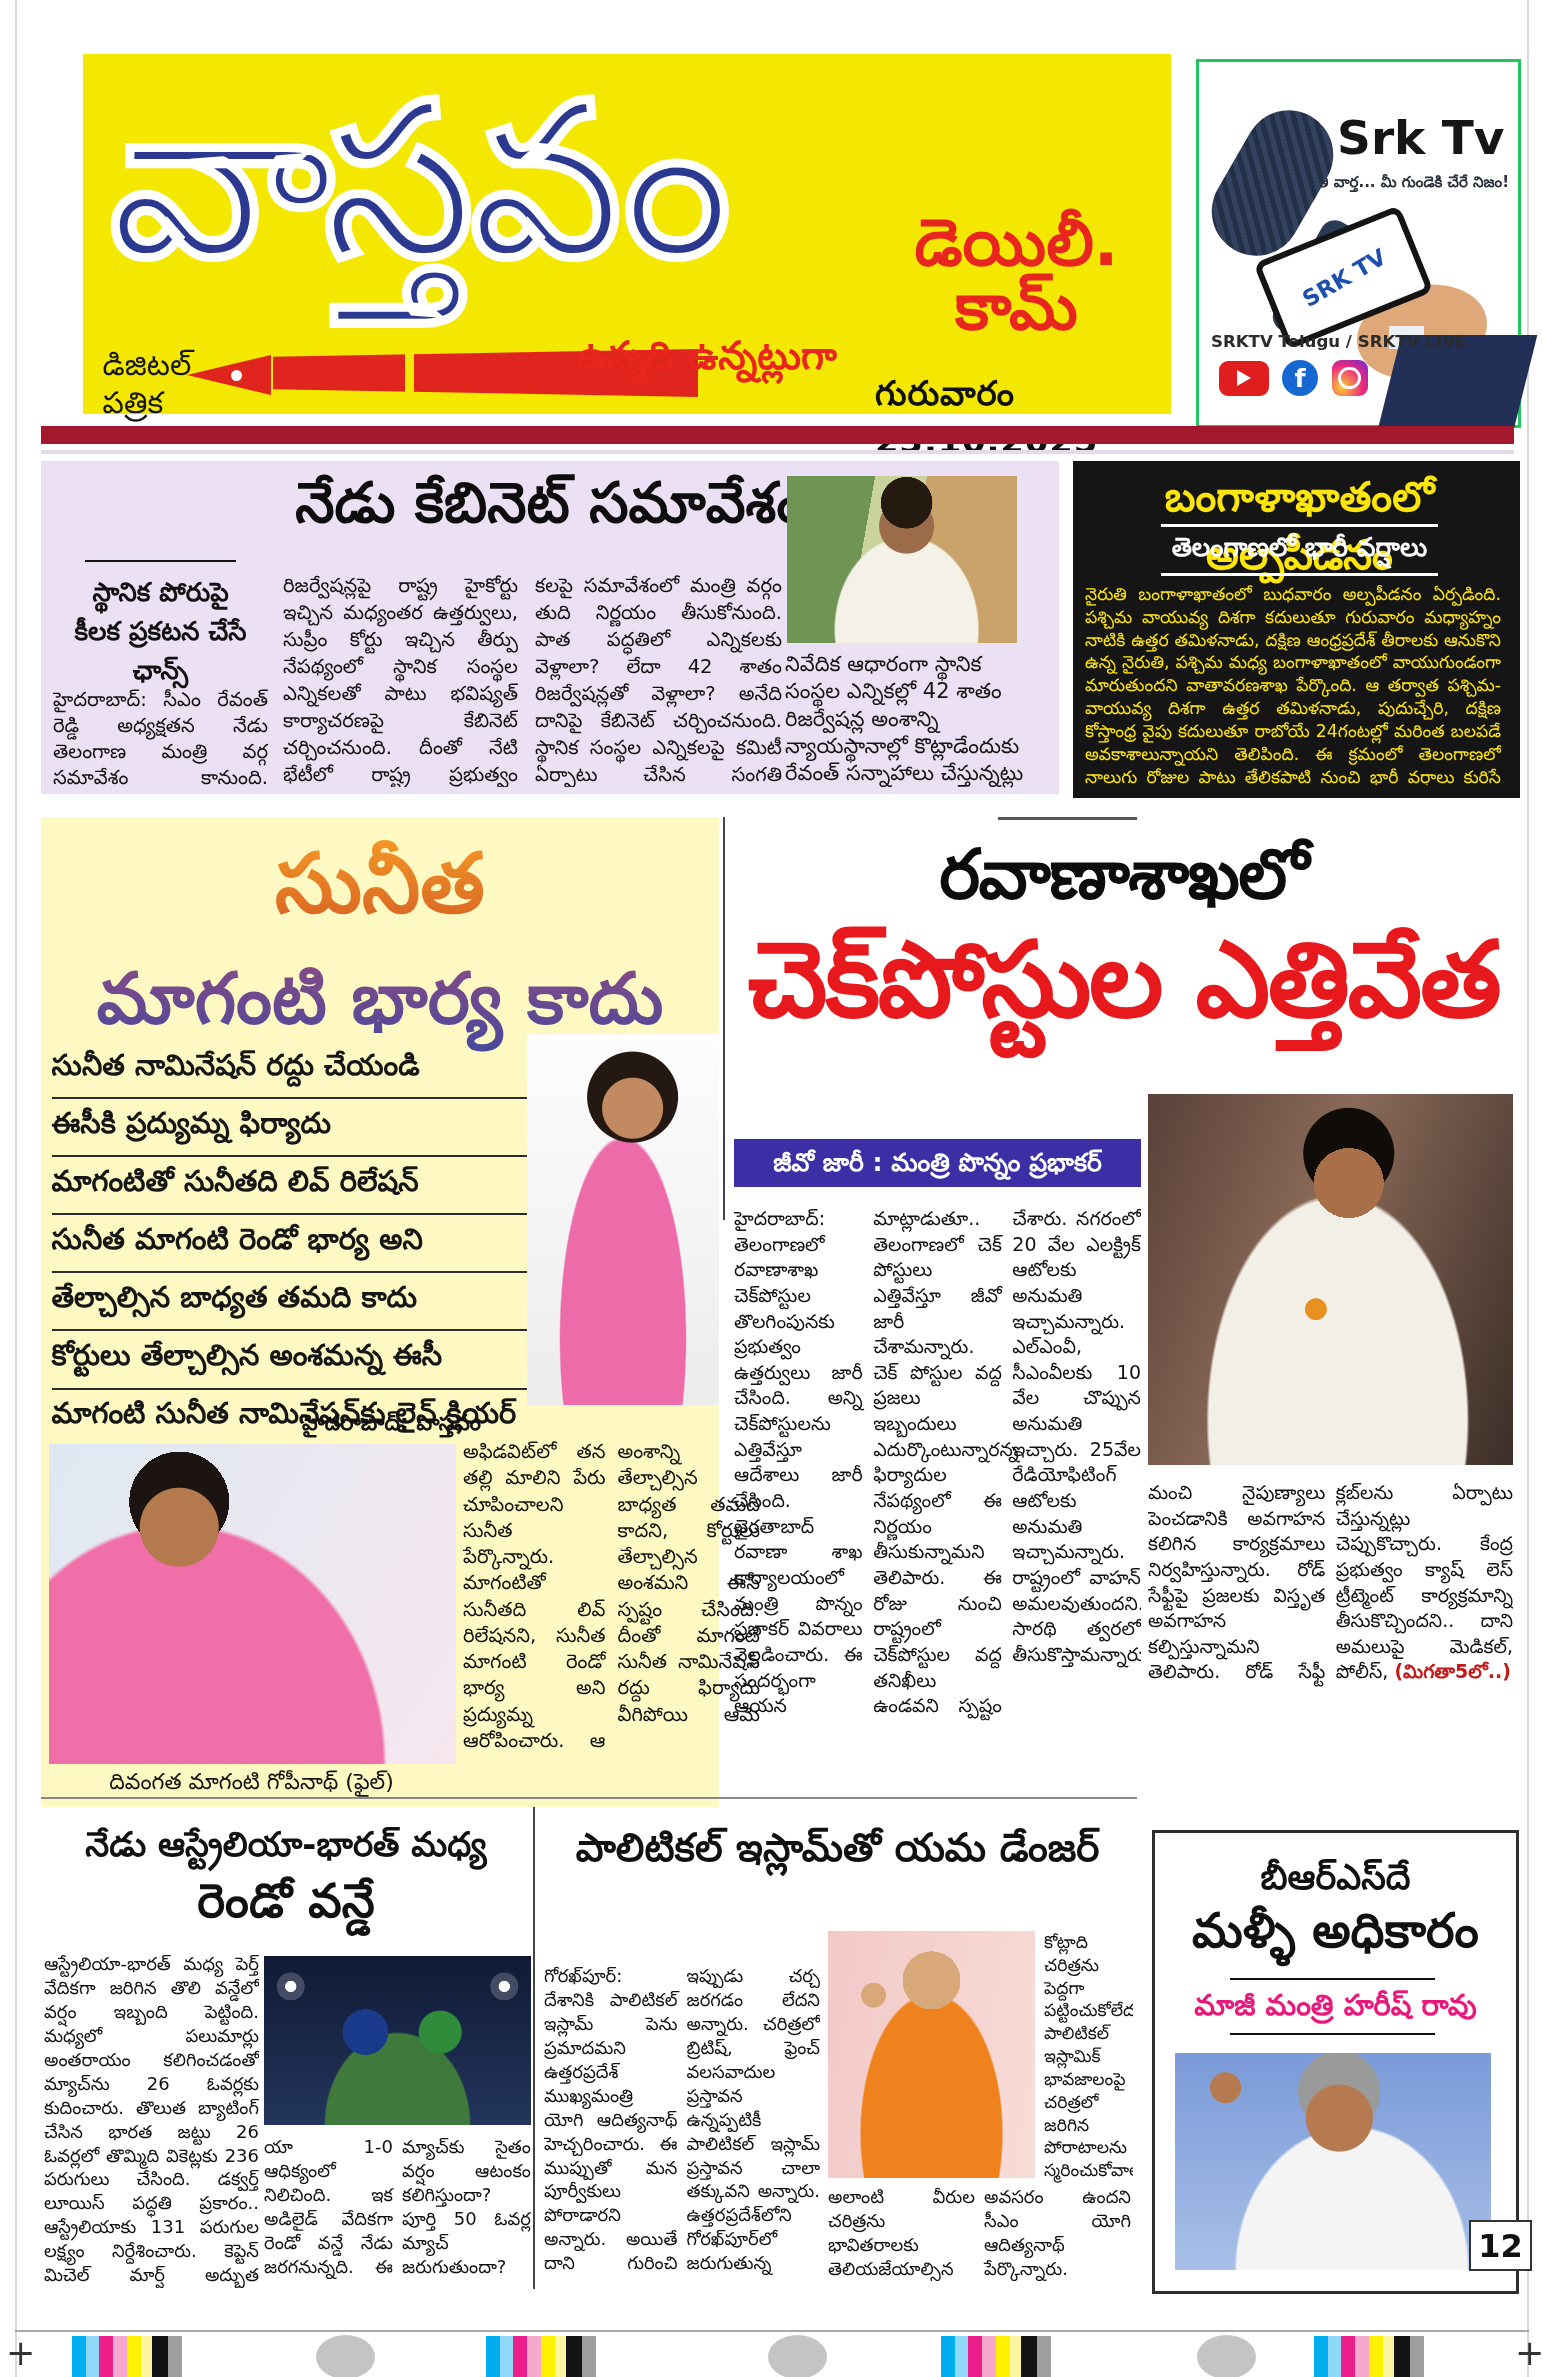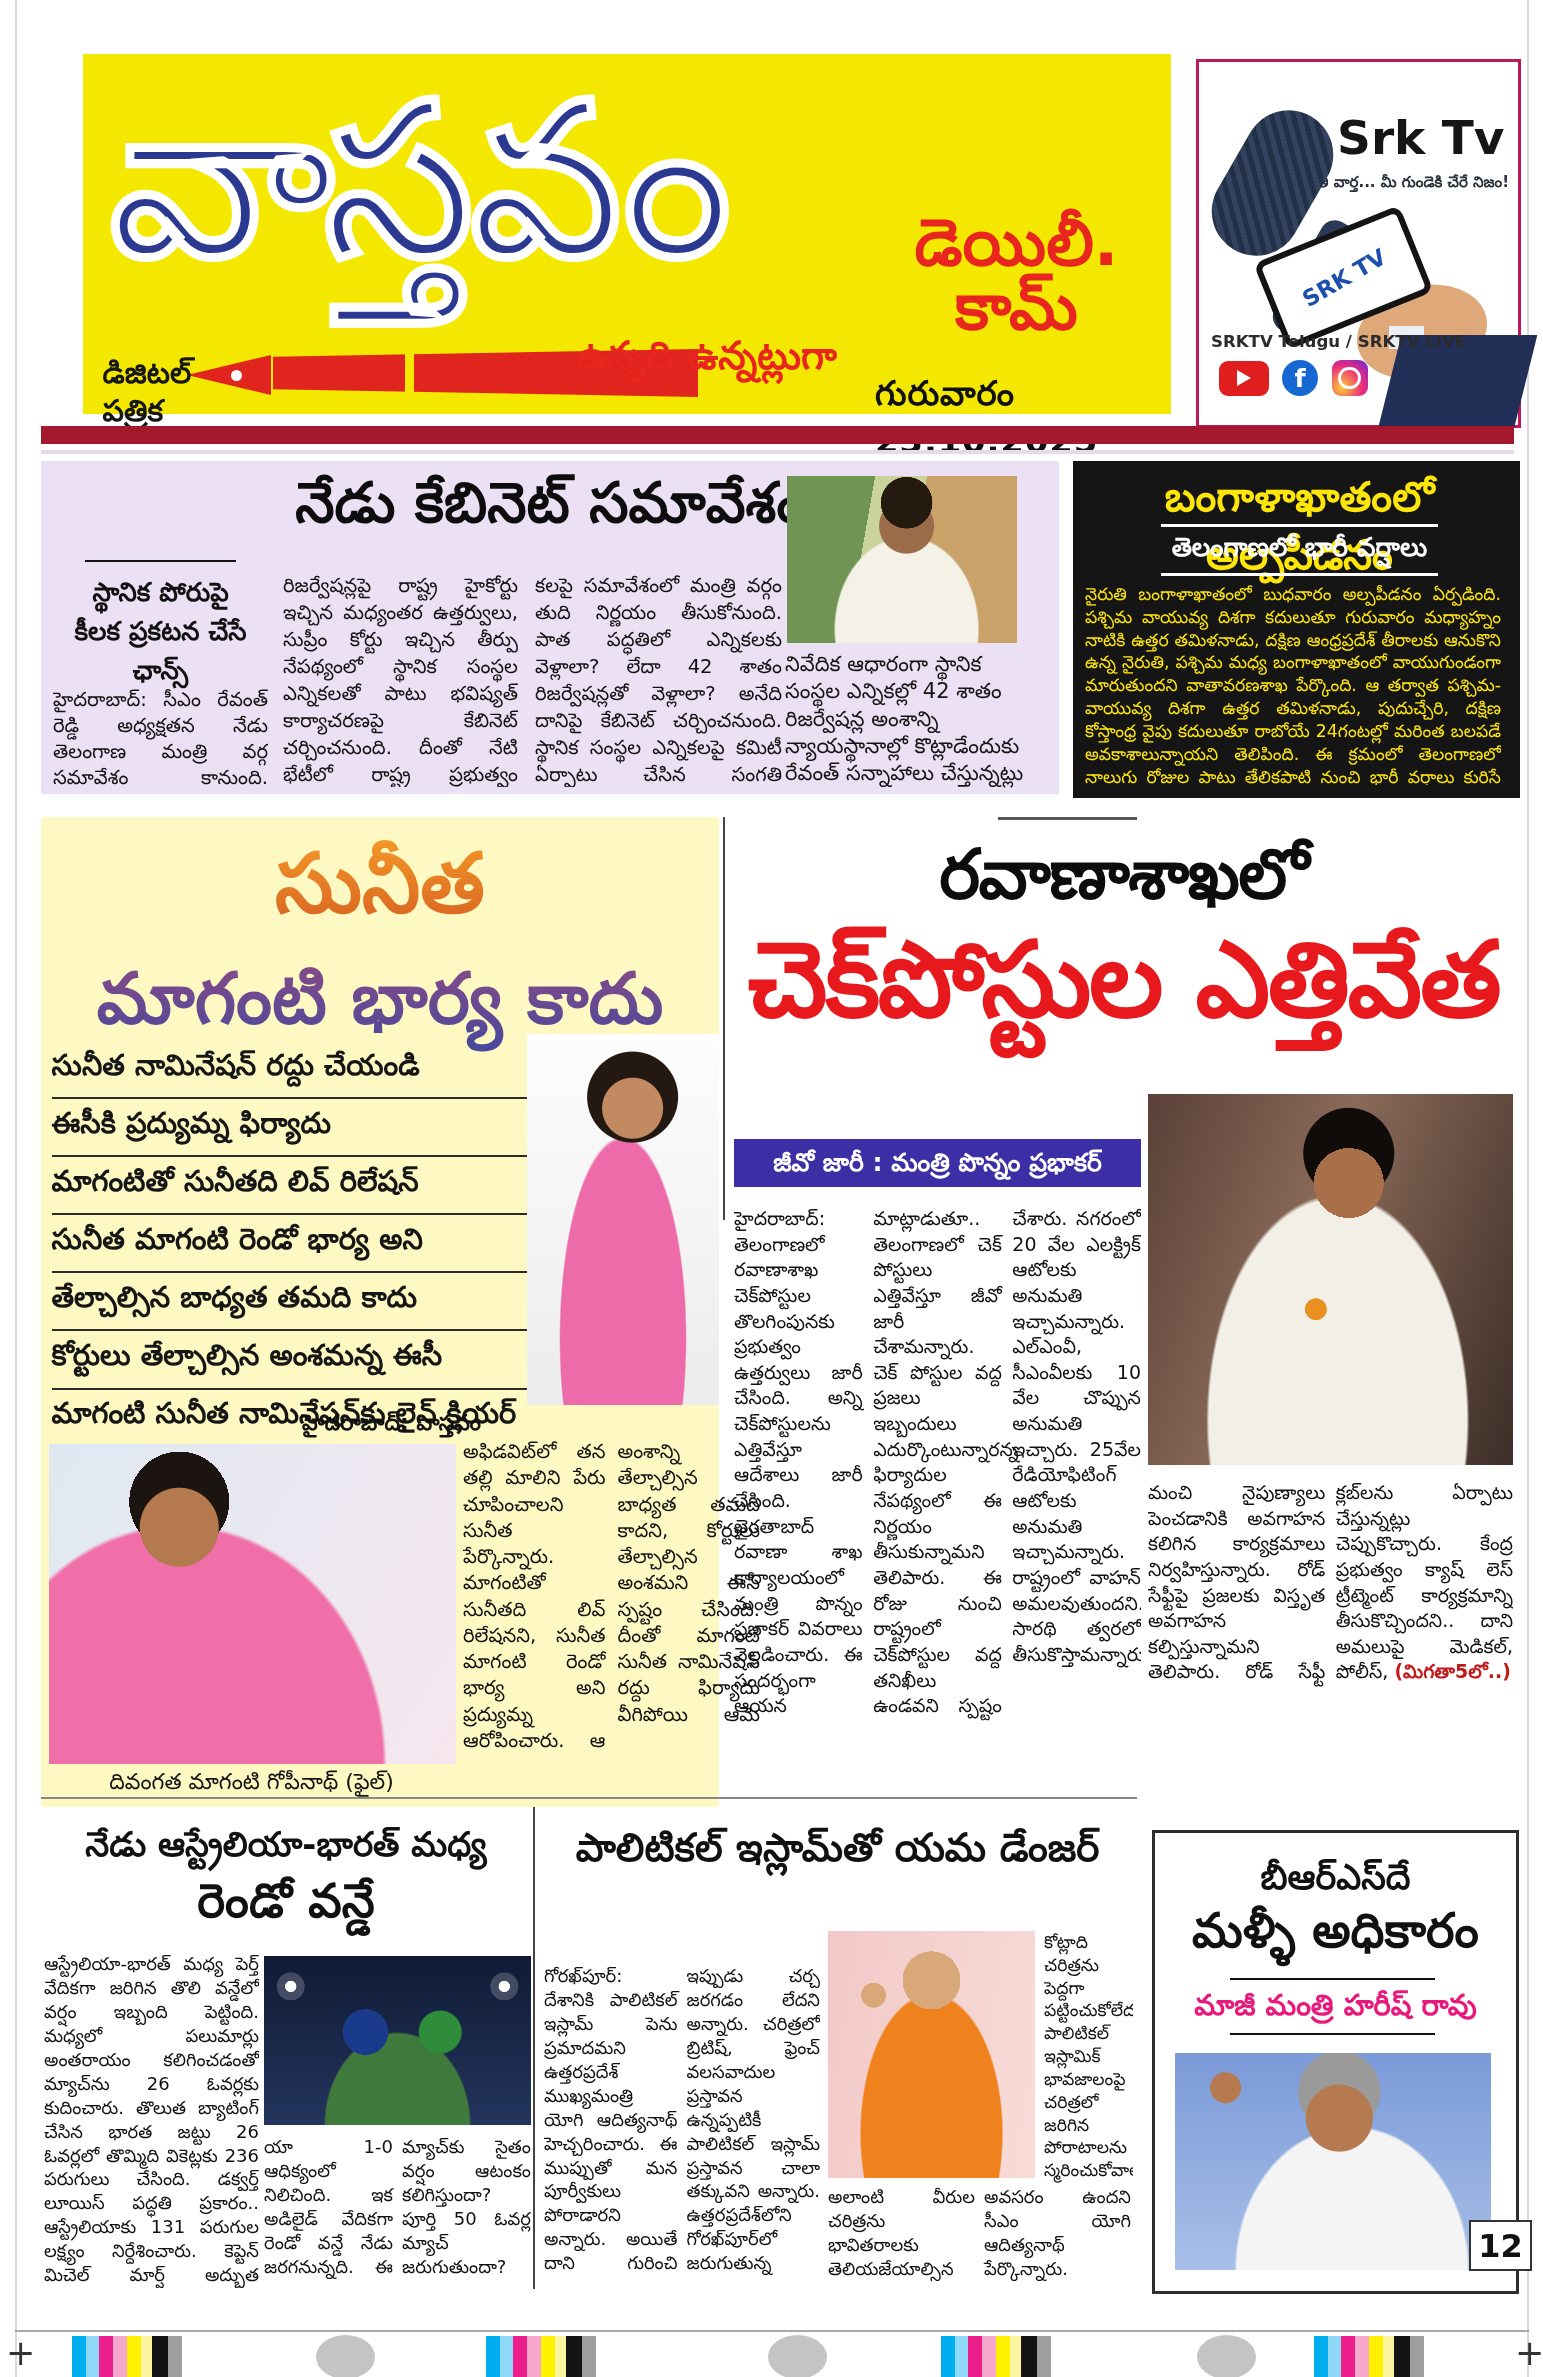--- a/index.html
+++ b/index.html
@@ -6,32 +6,32 @@
   body{width:1544px;height:2377px;position:relative;font-family:"DejaVu Sans","Liberation Sans",sans-serif;color:#111;overflow:hidden;}
   .abs{position:absolute;}
   .ctr{text-align:center;}
   .just{text-align:justify;}
   .clip{overflow:hidden;}
 
   
   .mast{left:83px;top:54px;width:1088px;height:360px;background:#F4E800;}
   .mast-title{left:26px;top:13.6px;width:723px;font-size:215px;line-height:1.05;font-weight:bold;color:#2B3990;-webkit-text-stroke:2.3px #ffffff;letter-spacing:-4.5px;}
   .mast-tag{left:493px;top:279px;width:361px;font-size:39px;font-weight:bold;color:#E8251E;}
-  .mast-dig{left:19.6px;top:300px;font-size:30px;font-weight:bold;color:#161616;line-height:1.25;}
+  .mast-dig{left:19.6px;top:292px;font-size:30px;font-weight:normal;color:#161616;line-height:1.25;}
   .pen-nib{left:104px;top:301px;width:0;height:0;border-top:20.3px solid transparent;border-bottom:20.3px solid transparent;border-right:84px solid #E0241E;}
   .pen-dot{left:148px;top:316px;width:11.3px;height:11.3px;border-radius:50%;background:#fff;}
   .pen-body{left:190px;top:295px;width:425px;height:48px;background:#E0241E;clip-path:polygon(0 16%,100% 0,100% 100%,0 84%);}
   .pen-gap{left:322px;top:291px;width:9px;height:59px;background:#F4E800;}
   .mast-ed{left:779px;top:157px;width:309px;font-size:65px;line-height:0.98;font-weight:bold;color:#E8251E;text-align:center;}
   .mast-date{left:792px;top:319px;width:301px;font-size:34px;font-weight:bold;color:#101010;letter-spacing:0.8px;}
   .redbar{left:41px;top:426px;width:1473px;height:18px;background:#A4182E;}
   .pinkline{left:41px;top:450px;width:1473px;height:3.8px;background:#E8D8EC;}
 
   
-  .adbox{left:1196px;top:59px;width:319px;height:363px;background:#fff;border:3px solid #be185d;}
+  .adbox{left:1196px;top:59px;width:319px;height:363px;background:#fff;border:3px solid #22c55e;}
   .ad-brand{right:13.6px;top:48px;font-size:47px;font-weight:bold;color:#161616;}
   .ad-slogan{right:9px;top:111px;width:233px;font-size:15px;font-weight:bold;color:#28303a;text-align:right;}
   .mic-cap{left:29px;top:44px;width:89px;height:154px;border-radius:45px;background:repeating-linear-gradient(45deg,#33435f 0 5.3px,#233148 5.3px 10.5px);transform:rotate(30deg);}
   .mic-neck{left:96px;top:157px;width:50px;height:124px;border-radius:15px;background:#2b3a57;transform:rotate(30deg);}
   .mic-flag{left:66px;top:169px;width:145px;height:81px;background:#fff;border:6.8px solid #141414;border-radius:10.5px;transform:rotate(-22deg);display:flex;align-items:center;justify-content:center;}
   .mic-flag span{font-size:22.6px;font-weight:bold;color:#1c4fae;transform:rotate(-8deg);}
   .ad-hand{left:157px;top:224px;width:132px;height:92px;border-radius:50%;background:#dfa878;transform:rotate(-14deg);}
   .ad-suit{left:190px;top:273px;width:136px;height:99px;background:#223058;transform:skewX(-14deg);}
   .ad-cuff{left:190px;top:264px;width:35px;height:22.6px;background:#eceff4;}
   .ad-ch{left:12px;top:270px;font-size:16.6px;font-weight:bold;color:#2b2b2b;}

